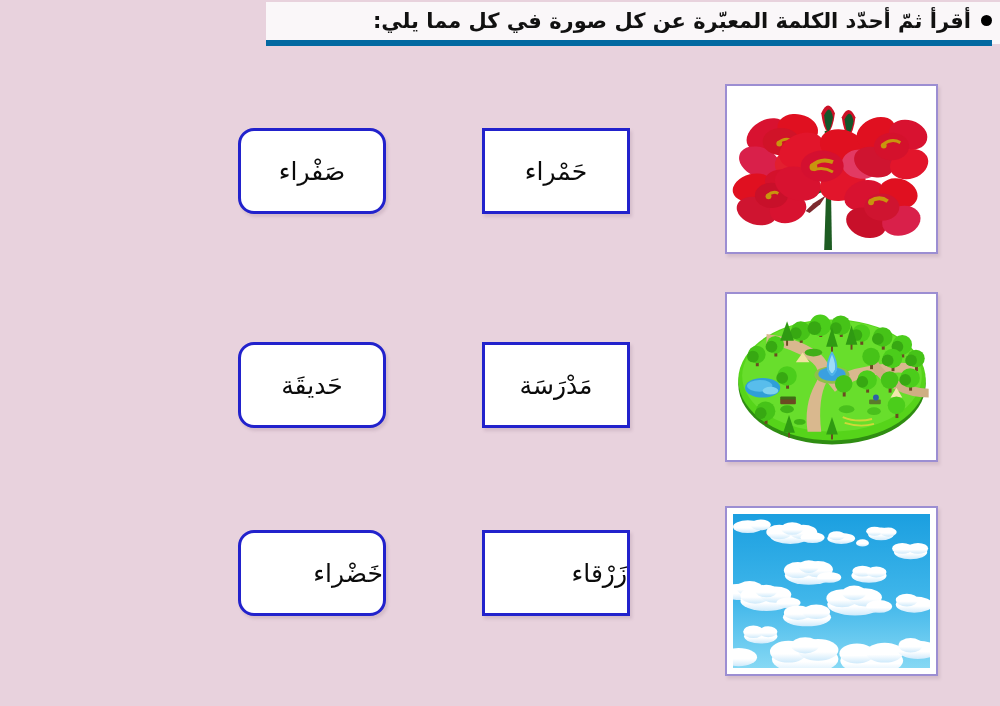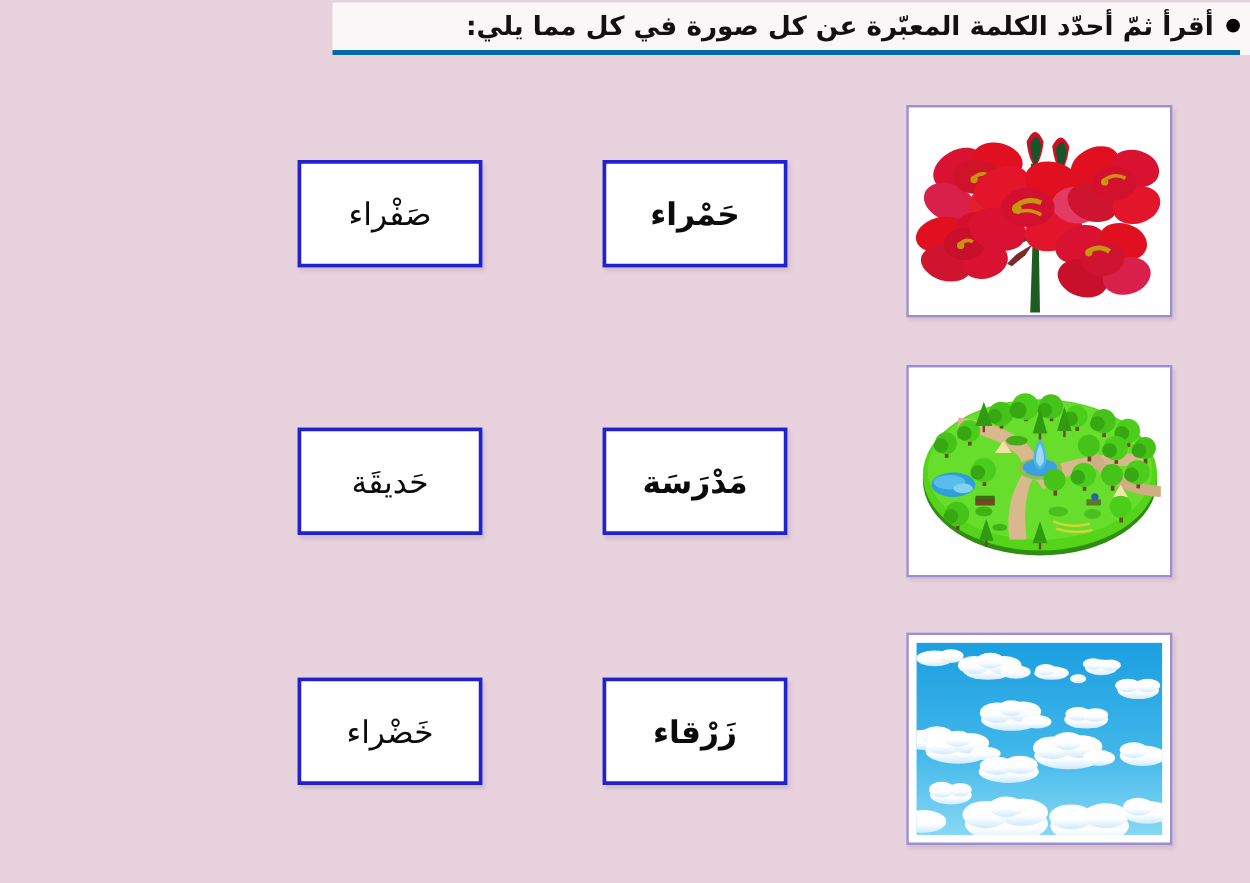--- a/index.html
+++ b/index.html
@@ -30,21 +30,21 @@
     position: absolute;
     right: 8px;
     top: 0;
     left: 0;
     height: 38px;
     display: flex;
     flex-direction: row-reverse;
     align-items: center;
     justify-content: flex-start;
     gap: 10px;
-    border-bottom: 4px solid #0369a1;
+    border-bottom: 6px solid #0369a1;
   }
   #header-bullet {
     width: 11px;
     height: 11px;
     border-radius: 50%;
     background: #000;
     flex: 0 0 auto;
     margin-bottom: 2px;
   }
   #header-text {
@@ -74,25 +74,25 @@
   }
   .word-box .word {
     direction: rtl;
     unicode-bidi: embed;
     font-family: "DejaVu Sans", sans-serif;
     font-size: 25px;
     color: #0b0b0b;
     white-space: nowrap;
   }
 
-  .col-left  { left: 238px; }
-  .col-right { left: 482px; font-weight: bold; }
+  .col-left  { left: 238px; border-radius: 16px; }
+  .col-right { left: 482px; }
   .row-1 { top: 128px; }
   .row-2 { top: 342px; }
-  .row-3 { top: 542px; }
+  .row-3 { top: 530px; justify-content: flex-end; }
 
   
   .pic-frame {
     position: absolute;
     left: 725px;
     width: 213px;
     height: 170px;
     background: #ffffff;
     border: 2px solid #9c8ed2;
     box-sizing: border-box;

